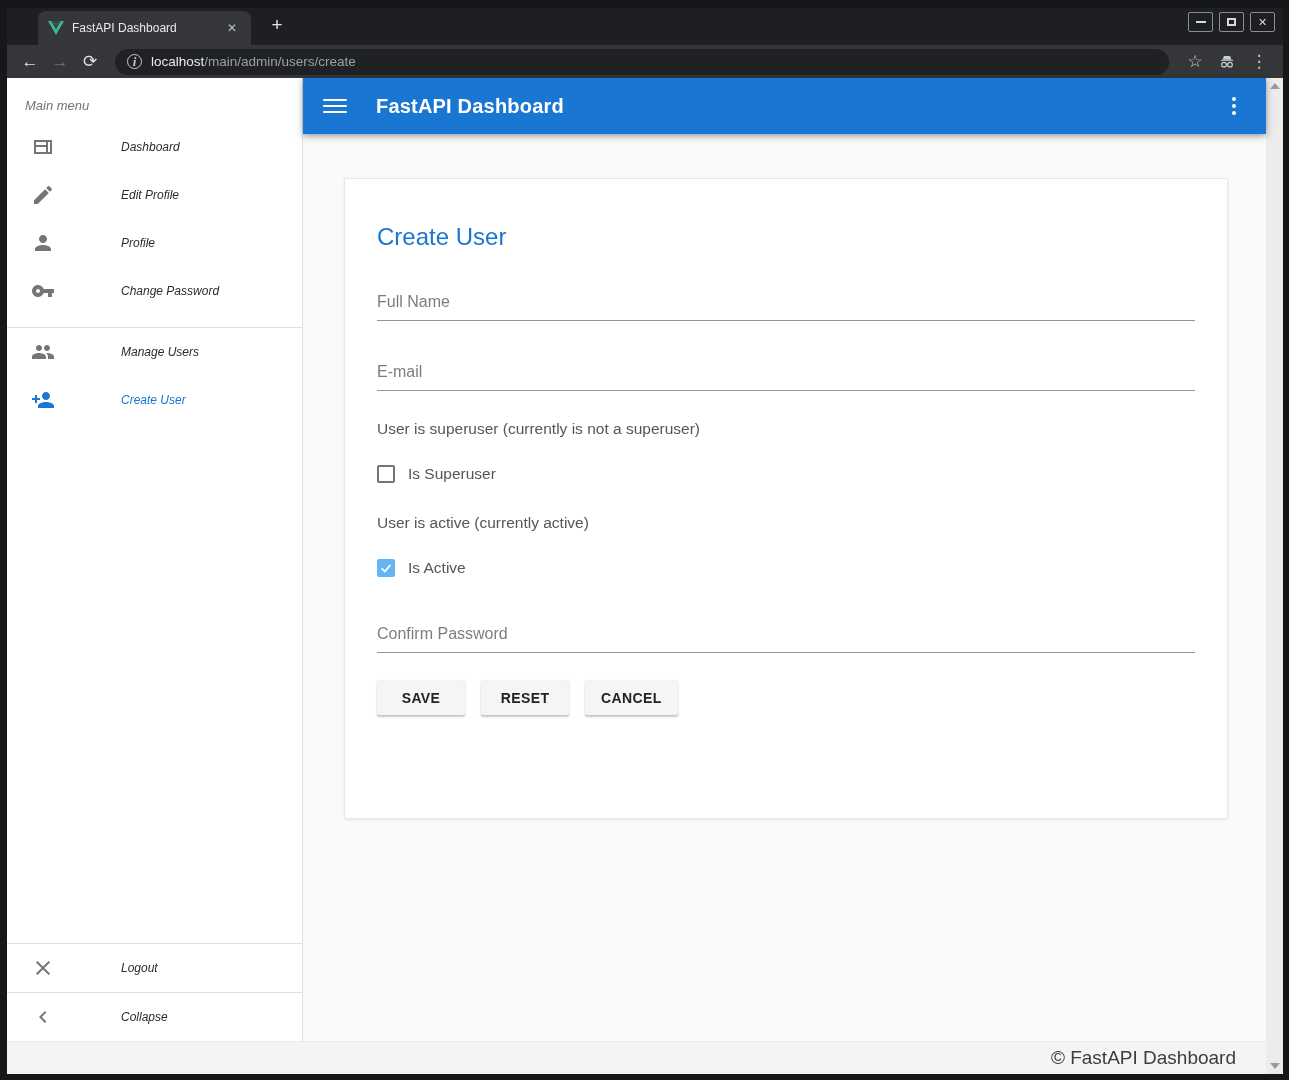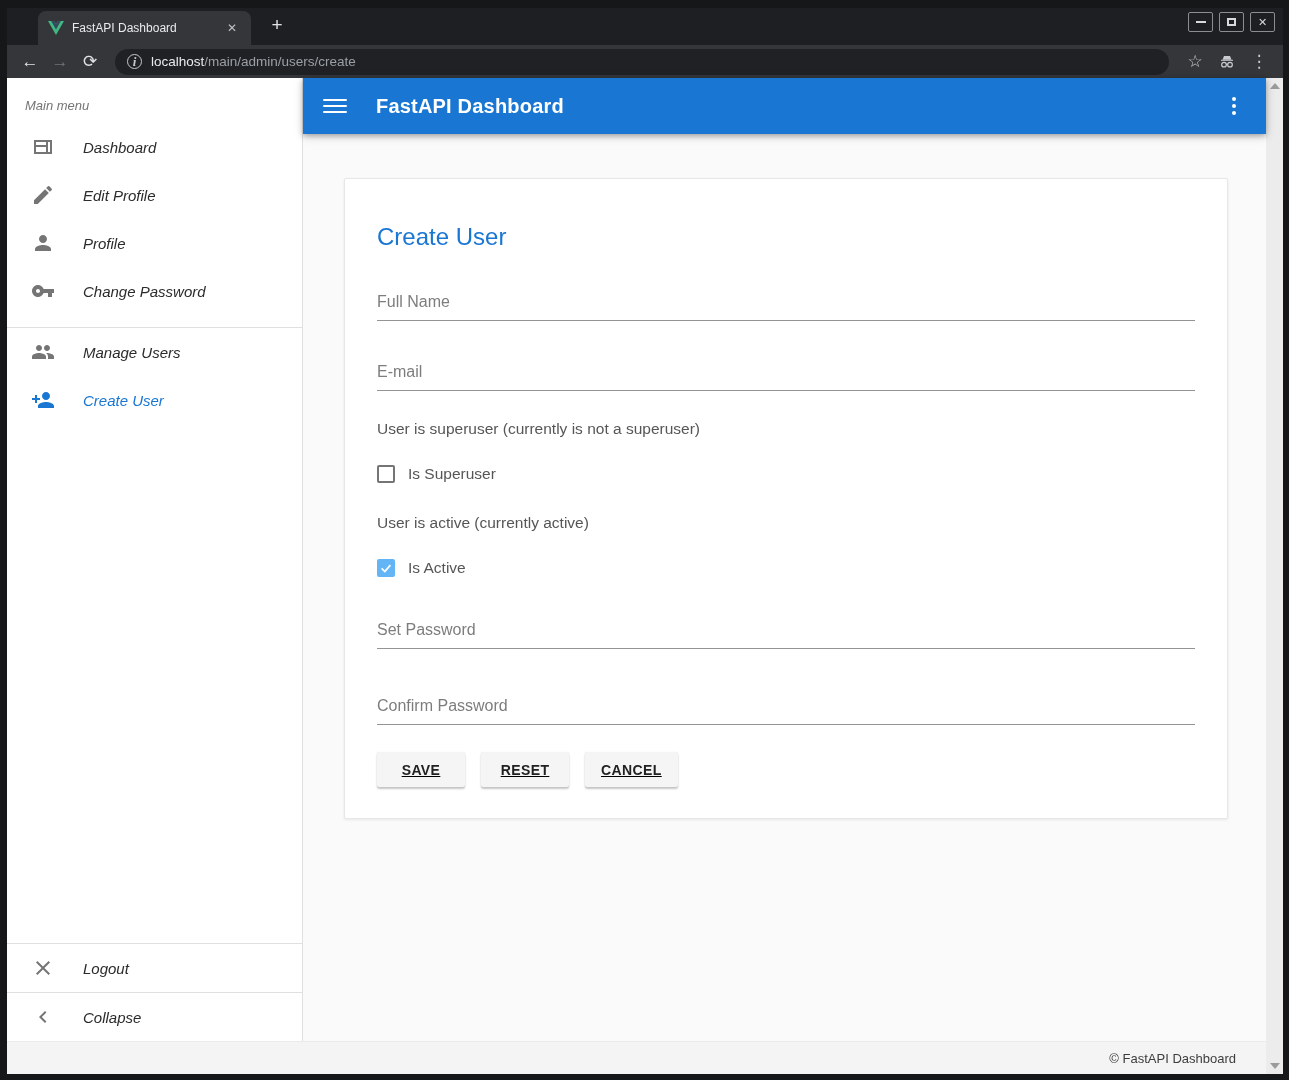--- a/index.html
+++ b/index.html
@@ -75,21 +75,21 @@
   
   .sidebar {
     width: 296px; background: #fff; border-right: 1px solid #e0e0e0;
     display: flex; flex-direction: column; padding-top: 14px; flex: none; font-style: italic;
   }
   .side-label {
     color: #757575; font-size: 13px; padding: 6px 18px 10px 18px;
   }
   .side-item {
     height: 48px; display: flex; align-items: center; padding-left: 24px;
-    color: #2b2b2b; font-size: 15px; cursor: pointer;
+    color: #2b2b2b; font-size: 12px; cursor: pointer; gap: 38px;
   }
   .side-item .s-icon { width: 24px; height: 24px; margin-right: 28px; flex: none; }
   .side-item .s-icon svg { width: 24px; height: 24px; fill: #757575; }
   .side-item.active { color: #1976d2; }
   .side-item.active .s-icon svg { fill: #1976d2; }
   .divider { height: 1px; background: #e0e0e0; }
   .side-spacer { flex: 1; }
   
   .main-col { flex: 1; display: flex; flex-direction: column; min-width: 0; }
   .appbar {
@@ -124,33 +124,33 @@
   .checkbox-row { margin-top: 27px; display: flex; align-items: center; cursor: pointer; }
   .cb-box {
     width: 18px; height: 18px; border: 2px solid #757575; border-radius: 2px;
     margin-right: 13px; flex: none; display: flex; align-items: center; justify-content: center;
   }
   .cb-box.checked { background: #64b5f6; border-color: #64b5f6; }
   .cb-box svg { width: 14px; height: 14px; }
   .cb-label { color: #565656; font-size: 15.5px; }
   .pw1 { margin-top: 42px; }
   .pw2 { margin-top: 46px; }
-  .btn-row { margin-top: 27px; display: flex; text-decoration: underline; }
+  .btn-row { margin-top: 27px; display: flex; }
   .btn {
     min-width: 88px; height: 35px; background: #f5f5f5; border: none; border-radius: 2px;
     box-shadow: 0 2px 2px rgba(0,0,0,.22), 0 0 1px rgba(0,0,0,.15);
     font-size: 14px; font-weight: bold; color: #222; letter-spacing: .4px;
     margin-right: 16px; padding: 0 16px; cursor: pointer;
     font-family: "Liberation Sans", sans-serif;
   }
   
   .footer {
     height: 33px; background: #f4f4f4; border-top: 1px solid #ebebeb; flex: none;
     display: flex; align-items: center; justify-content: flex-end; padding-right: 30px;
-    font-size: 13px; color: #3d3d3d;
+    font-size: 19px; color: #3d3d3d;
   }
   
   .scrollbar {
     width: 17px; background: #ececec; flex: none;
     display: flex; flex-direction: column; justify-content: space-between;
     align-items: center; padding: 5px 0;
   }
   .sb-arrow-up {
     width: 0; height: 0; border-left: 5px solid transparent; border-right: 5px solid transparent;
     border-bottom: 6px solid #9b9b9b;
@@ -334,23 +334,20 @@
 
               <div class="checkbox-row">
                 <span class="cb-box checked">
                   <svg viewBox="0 0 24 24">
                       <path fill="none" stroke="#fff" stroke-width="3" d="M4.5 12.5 10 18 19.5 7"></path>
                     </svg>
                 </span>
                 <span class="cb-label">Is Active</span>
               </div>
 
-              <div class="text-field pw1">
-                <input type="password" placeholder="Set Password" style="">
-              </div>
 
               <div class="text-field pw2">
                 <input type="password" placeholder="Confirm Password" style="">
               </div>
 
               <div class="btn-row">
                 <button class="btn">SAVE</button>
                 <button class="btn">RESET</button>
                 <button class="btn">CANCEL</button>
               </div>

